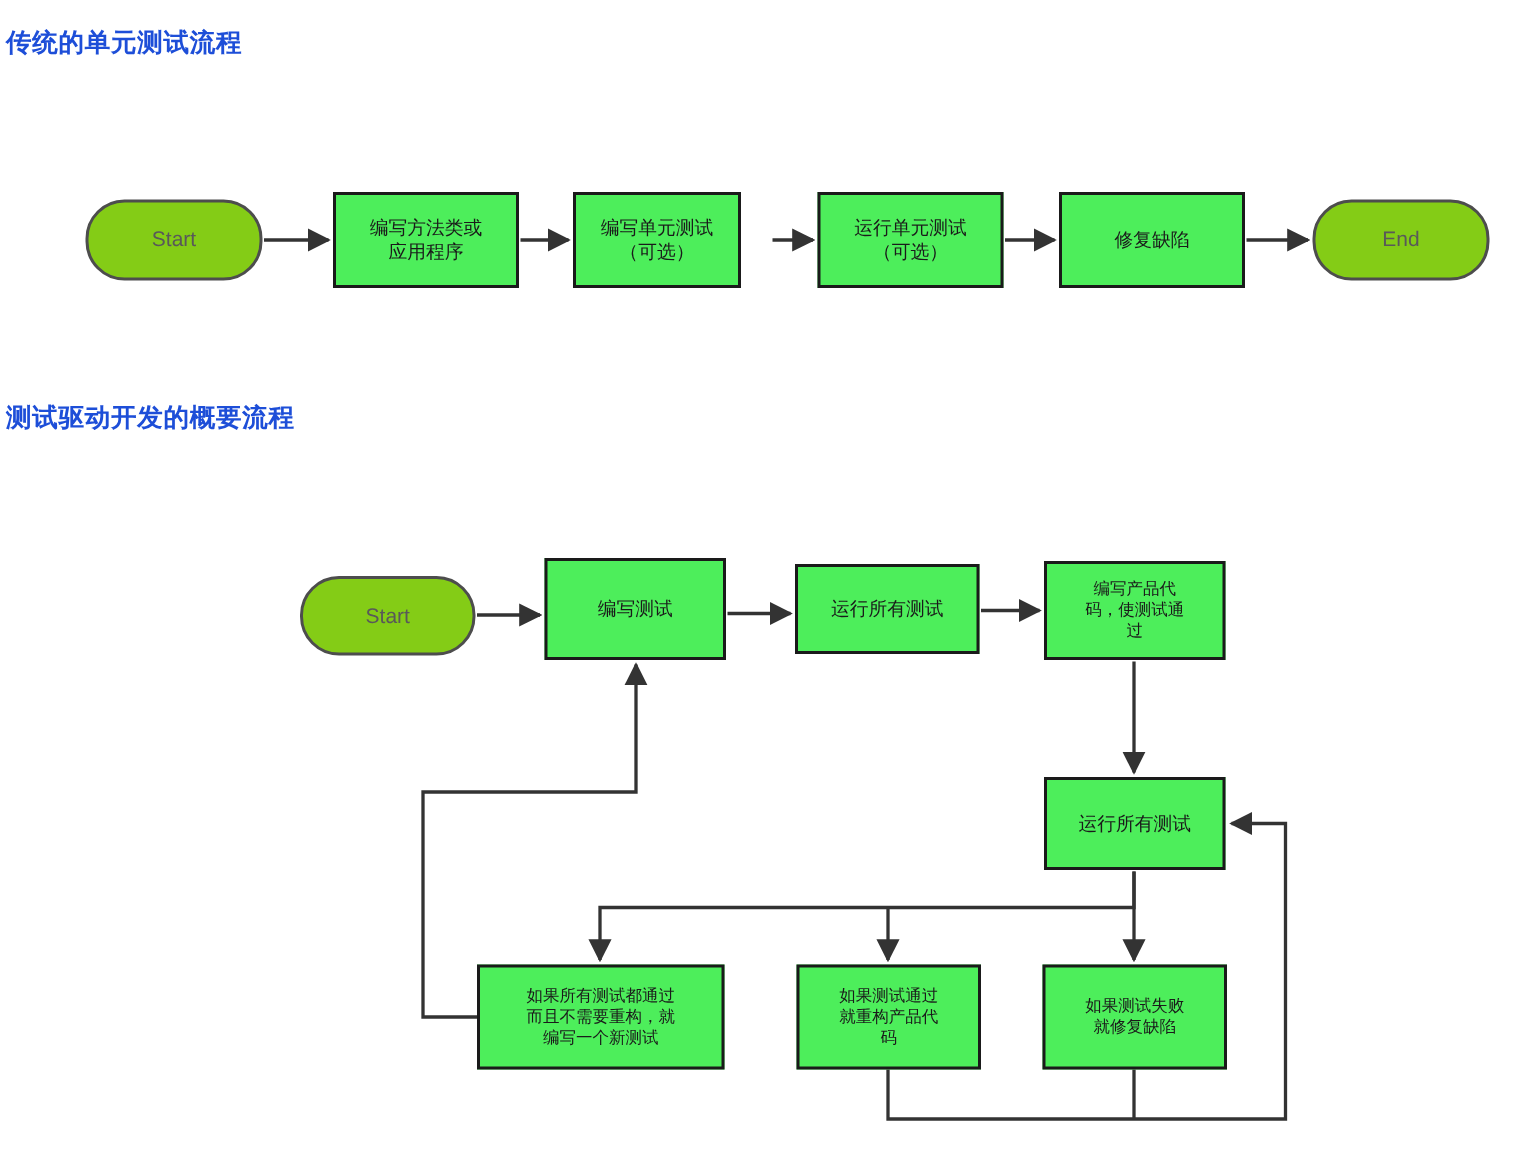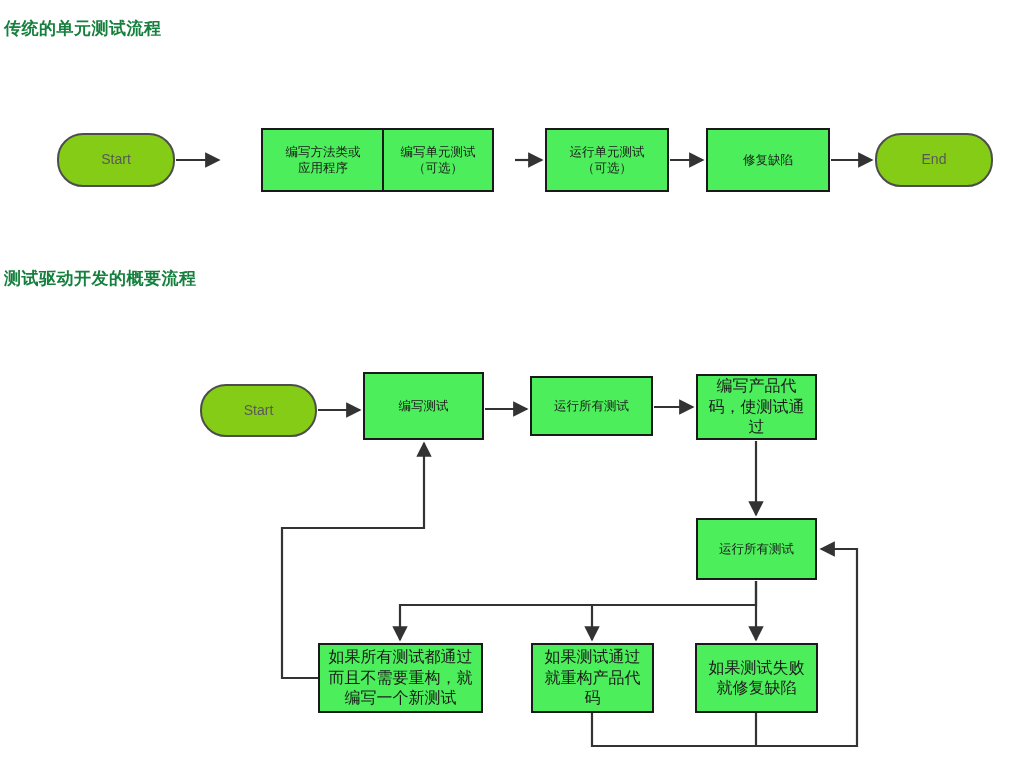--- a/index.html
+++ b/index.html
@@ -18,21 +18,21 @@
     position: absolute;
     left: 0; top: 0;
     width: 1014px;
     height: 775px;
   }
   .section-title {
     position: absolute;
     font-family: "Liberation Sans", "DejaVu Sans", sans-serif;
     font-weight: bold;
     font-size: 17px;
-    color: #15803d;
+    color: #1d4ed8;
     letter-spacing: 0.5px;
     white-space: nowrap;
   }
   #title-1 { left: 4px; top: 17px; }
   #title-2 { left: 4px; top: 267px; }
 
   .node {
     position: absolute;
     box-sizing: border-box;
     display: flex;
@@ -52,21 +52,21 @@
     border-radius: 26px;
     color: #595959;
     font-size: 14px;
   }
   .process {
     background: #4dee5b;
     border: 2px solid #1a1a1a;
     color: #1a1a1a;
     font-size: 12.5px;
   }
-  .process.small { font-size: 16px; text-align: center; }
+  .process.small { font-size: 11px; text-align: center; }
   svg { display: block; }
 </style>
 </head>
 <body>
 
 <svg id="canvas" viewBox="0 0 1014 775" width="1014" height="775" xmlns="http://www.w3.org/2000/svg">
   <defs>
     <marker id="arrow" viewBox="0 0 10 10" refX="9" refY="5" markerWidth="7" markerHeight="7" orient="auto-start-reverse">
       <path d="M 0 0 L 10 5 L 0 10 z" fill="#333333"></path>
     </marker>
@@ -98,21 +98,21 @@
 </svg>
 
 <div class="section-title" id="title-1">传统的单元测试流程</div>
 
 <div class="section-title" id="title-2">测试驱动开发的概要流程</div>
 
 <div class="node terminator" style="left:57px; top:133px; width:118px; height:54px;">
   <span class="label">Start</span>
 </div>
 
-<div class="node process" style="left:222px; top:128px; width:124px; height:64px;margin-left:39px;">
+<div class="node process" style="left:222px; top:128px; width:124px; height:64px;">
   <span class="label">编写方法类或
 应用程序</span>
 </div>
 
 <div class="node process" style="left:382px; top:128px; width:112px; height:64px;">
   <span class="label">编写单元测试
 （可选）</span>
 </div>
 
 <div class="node process" style="left:545px; top:128px; width:124px; height:64px;">

